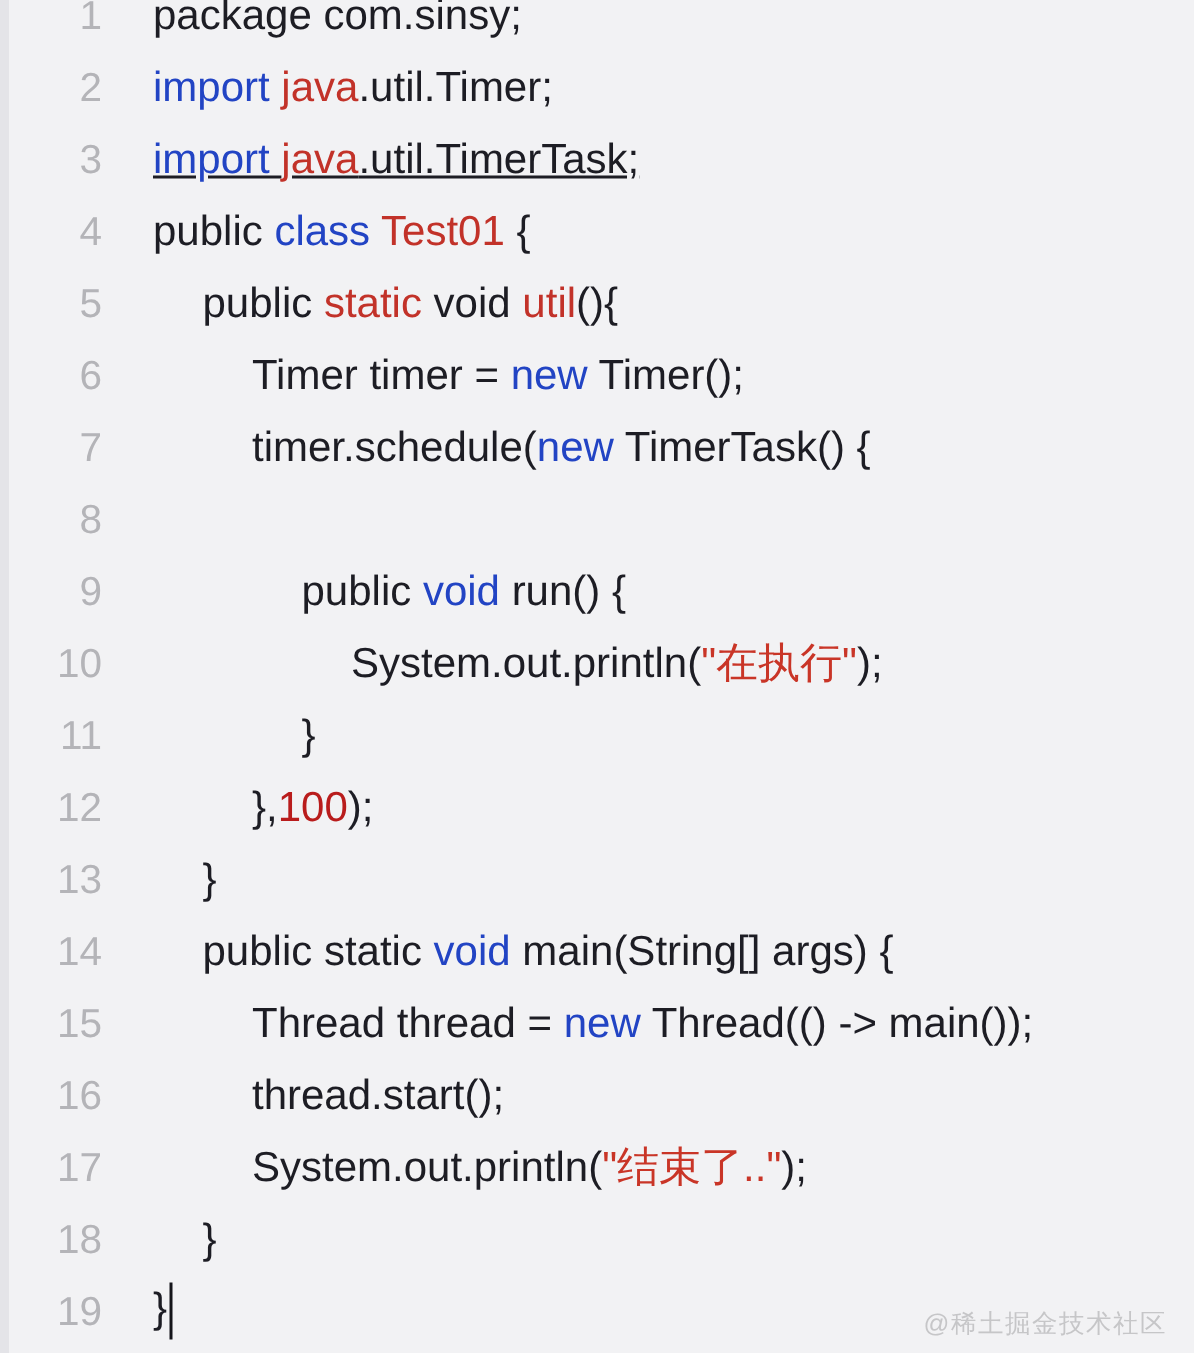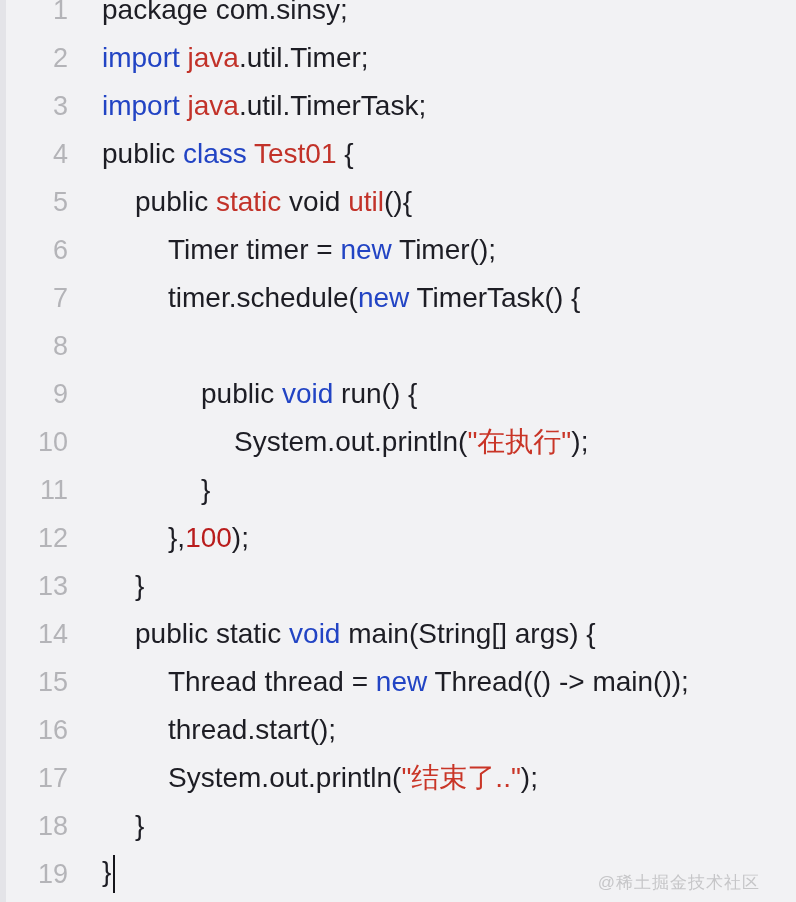--- a/index.html
+++ b/index.html
@@ -55,21 +55,21 @@
   .caret {
     display: inline-block;
     width: 2px;
     height: 38px;
     background: #15151a;
     vertical-align: middle;
     margin-left: 2px;
   }
   .watermark {
     position: absolute;
-    right: 36px;
+    right: 18px;
     bottom: 8px;
     font-size: 17px;
     color: #c6c6c8;
     letter-spacing: 1px;
   }
 </style>
 </head>
 <body>
 
 <div class="left-strip"></div>
@@ -78,21 +78,21 @@
     <div class="line">
       <div class="gutter">1</div>
       <div class="code" style="padding-left: 34px;"><span class="tok c-default">package com.sinsy;</span></div>
     </div>
     <div class="line">
       <div class="gutter">2</div>
       <div class="code" style="padding-left: 34px;"><span class="tok c-blue">import </span><span class="tok c-red">java</span><span class="tok c-default">.util.Timer;</span></div>
     </div>
     <div class="line">
       <div class="gutter">3</div>
-      <div class="code" style="padding-left: 34px;"><span class="tok c-blue">import </span><span class="tok c-red">java</span><span class="tok c-default">.util.TimerTask;</span></div>
+      <div class="code" style="padding-left: 34px; text-decoration: underline;"><span class="tok c-blue">import </span><span class="tok c-red">java</span><span class="tok c-default">.util.TimerTask;</span></div>
     </div>
     <div class="line">
       <div class="gutter">4</div>
       <div class="code" style="padding-left: 34px;"><span class="tok c-default">public </span><span class="tok c-blue">class </span><span class="tok c-red">Test01</span><span class="tok c-default"> {</span></div>
     </div>
     <div class="line">
       <div class="gutter">5</div>
       <div class="code" style="padding-left: 67px;"><span class="tok c-default">public </span><span class="tok c-red">static</span><span class="tok c-default"> void </span><span class="tok c-red">util</span><span class="tok c-default">(){</span></div>
     </div>
     <div class="line">

